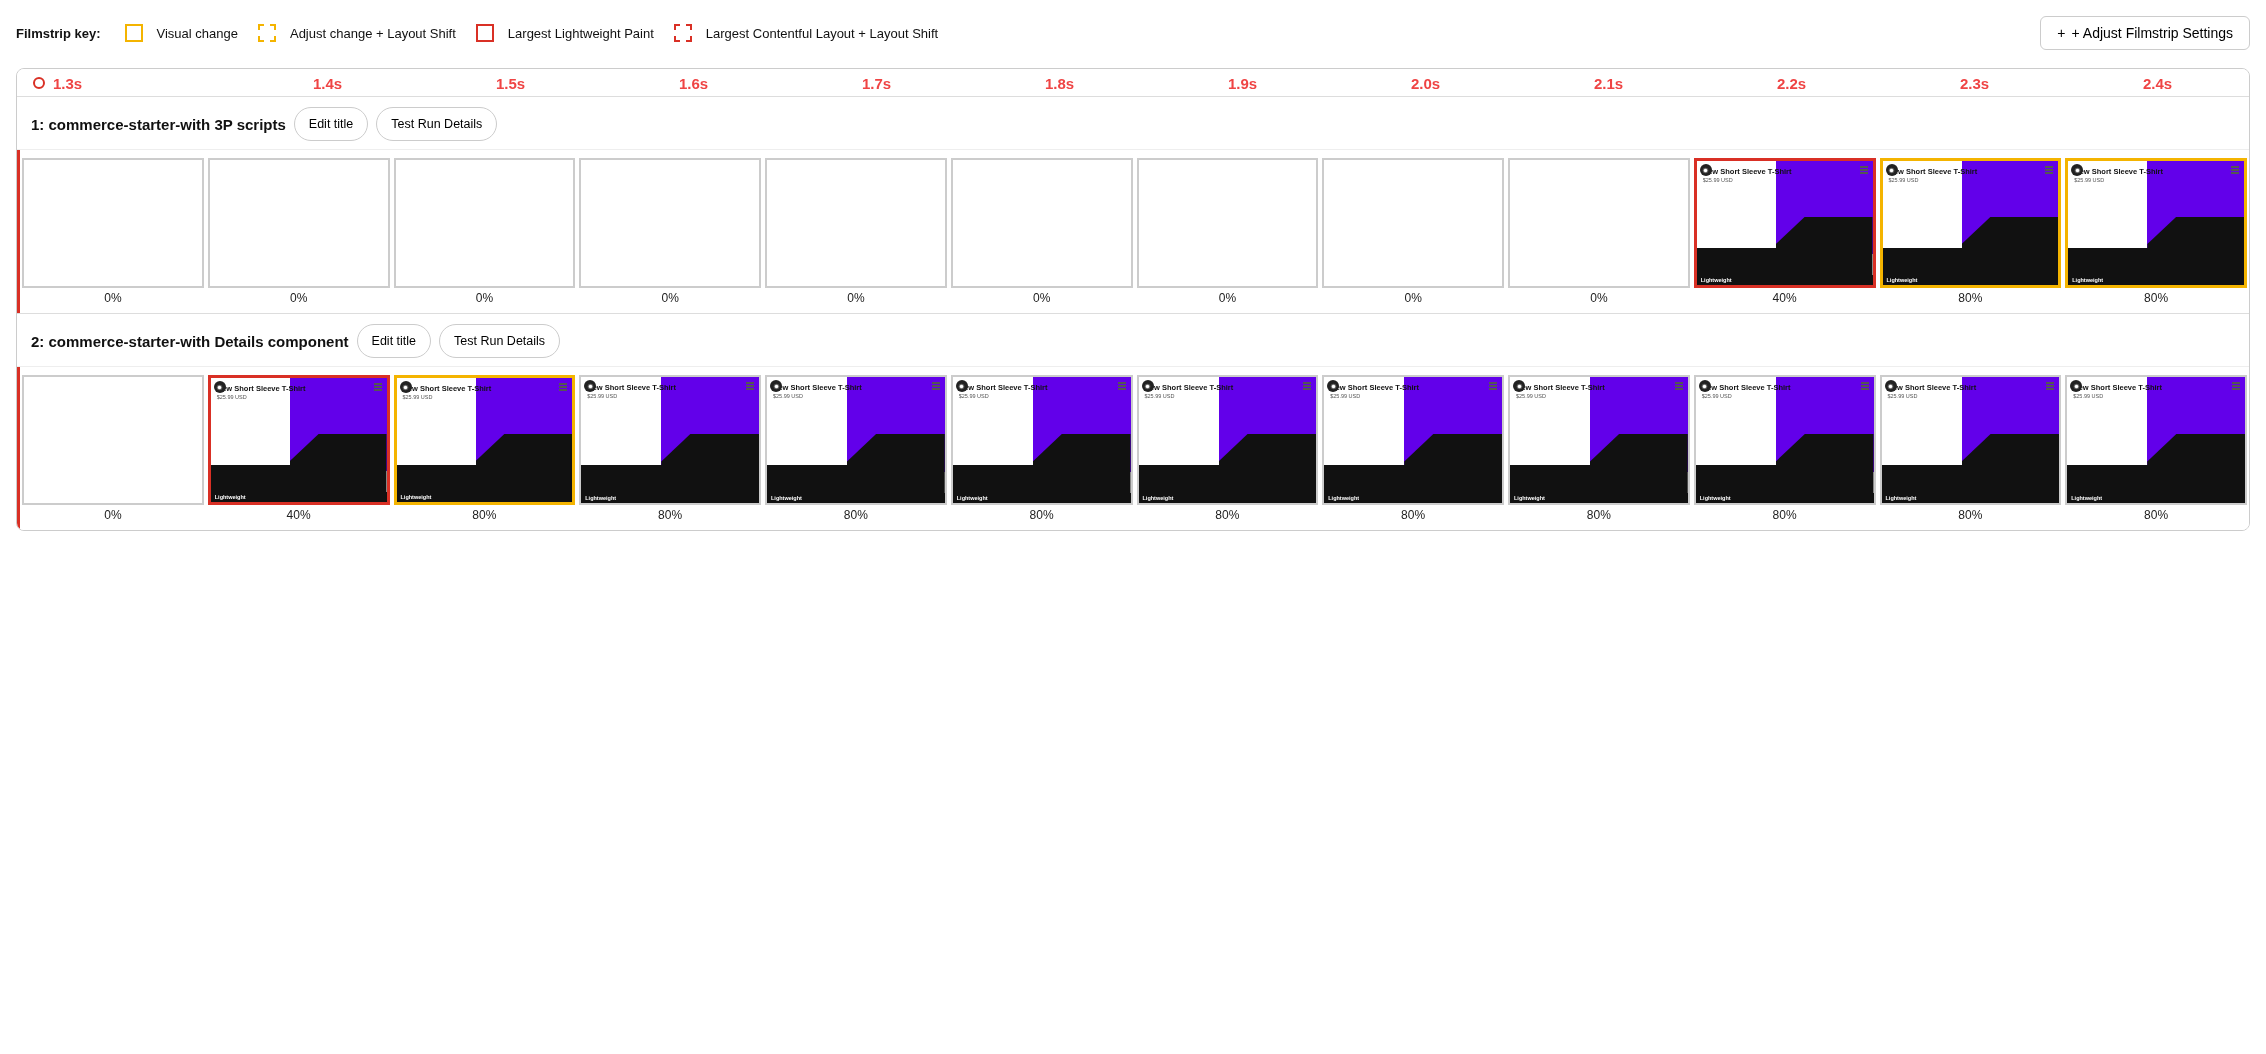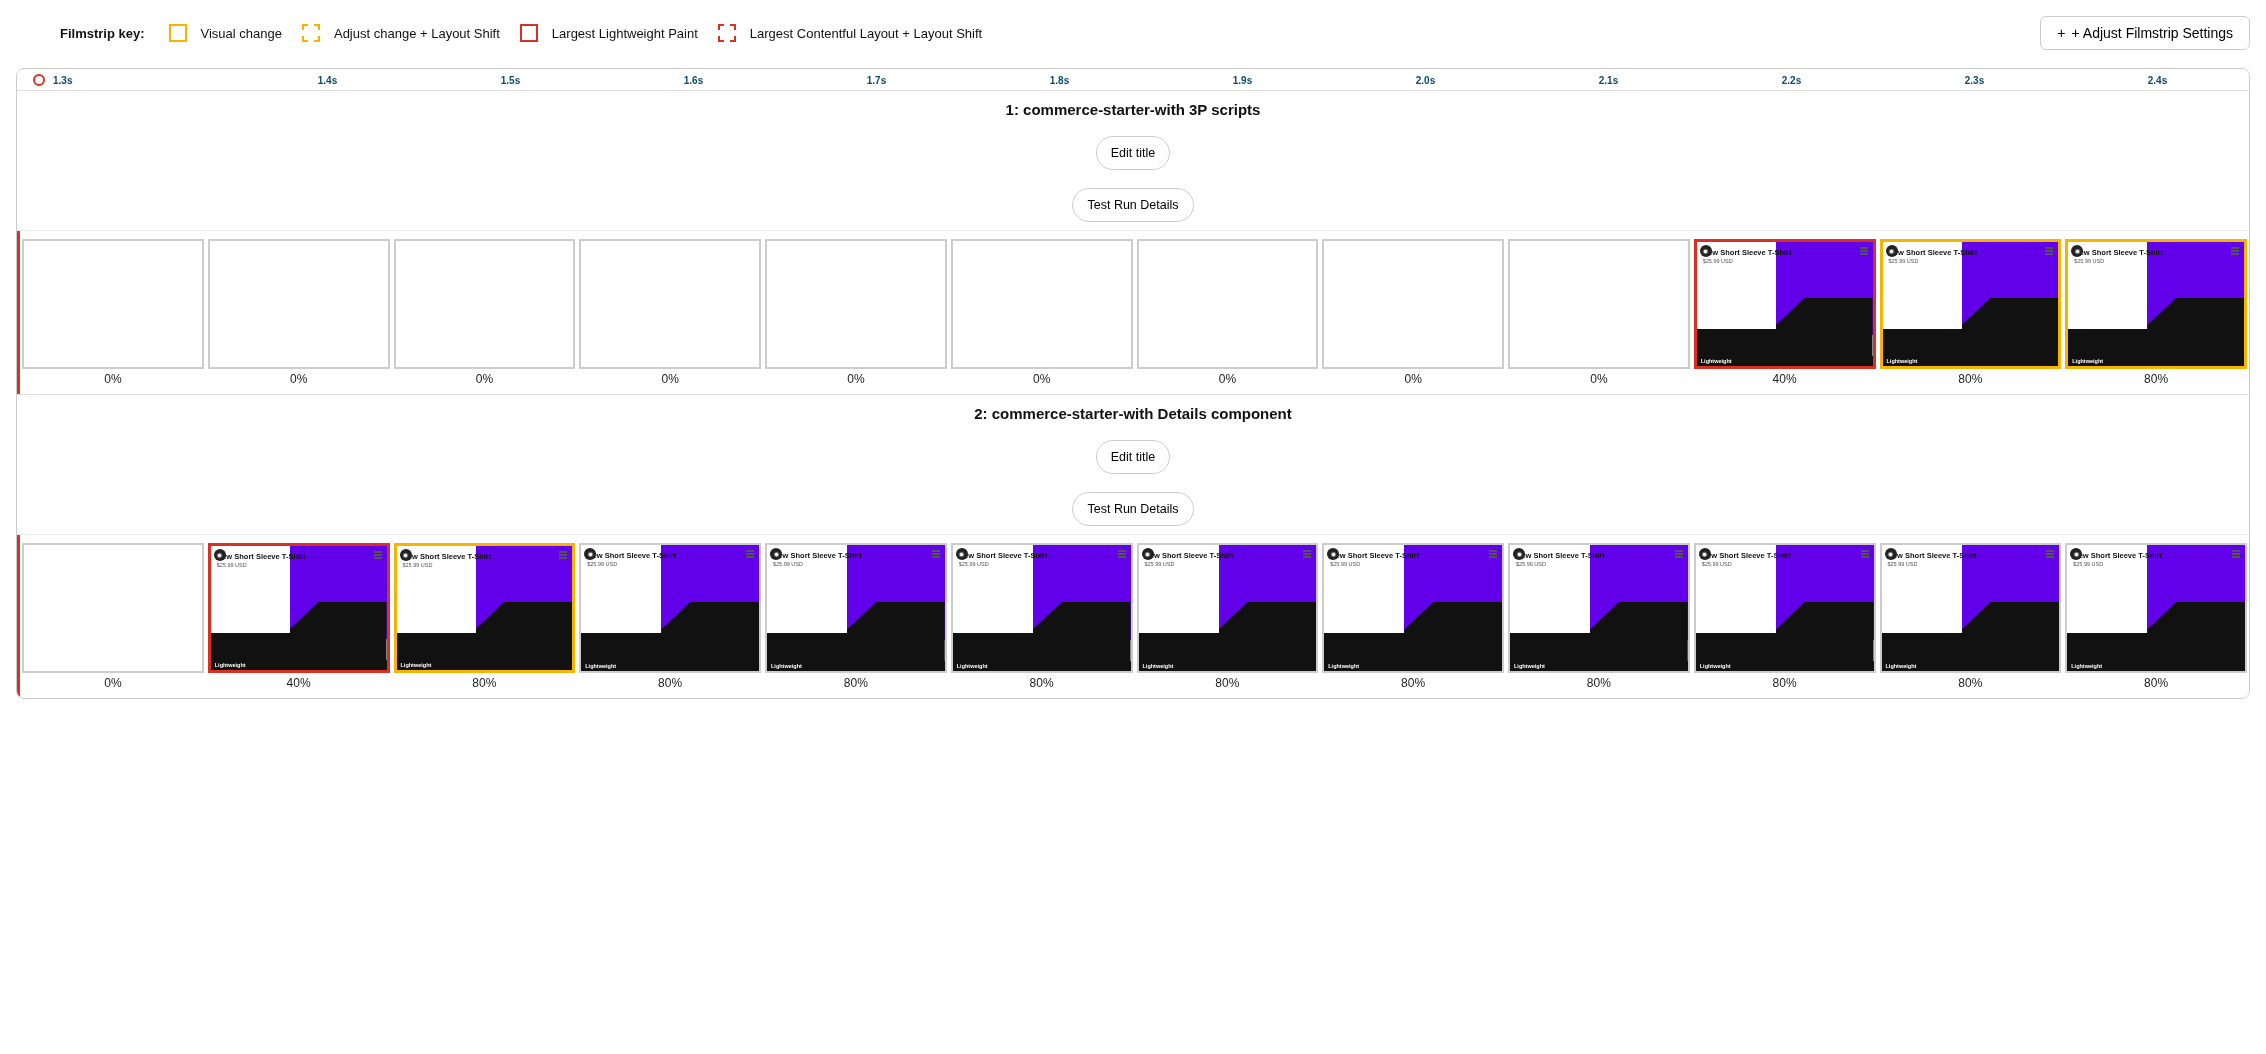--- a/index.html
+++ b/index.html
@@ -10,21 +10,20 @@
       font-size: 13px;
       color: #111;
     }
 
     
     .legend-bar {
       display: flex;
       align-items: center;
       justify-content: space-between;
       margin-bottom: 18px;
-      margin-left: 44px;
     }
     .legend-items {
       display: flex;
       align-items: center;
       gap: 20px;
       flex-wrap: wrap;
     }
     .legend-label {
       font-weight: 700;
       margin-right: 4px;
@@ -100,44 +99,43 @@
       transform: translateY(-50%);
     }
     .timeline-ticks {
       display: flex;
       width: 100%;
       padding-left: 30px;
     }
     .timeline-tick {
       flex: 1;
       text-align: center;
-      font-size: 10px;
+      font-size: 15px;
       font-weight: 600;
-      color: #0c4a6e;
+      color: #ef4444;
     }
     .timeline-tick:first-child {
       text-align: left;
       padding-left: 6px;
     }
 
     
     .row-section {
       border-bottom: 1px solid #ddd;
       background: #fff;
     }
     .row-section:last-child { border-bottom: none; }
 
     
     .row-header {
       display: flex;
       align-items: center;
       padding: 10px 14px 8px 14px;
-      gap: 18px;
+      gap: 8px;
       border-bottom: 1px solid #eee;
-      flex-direction: column;
     }
     .row-title {
       font-size: 15px;
       font-weight: 700;
     }
     .pill-btn {
       border: 1.5px solid #ccc;
       background: #fff;
       border-radius: 20px;
       padding: 9px 14px;

